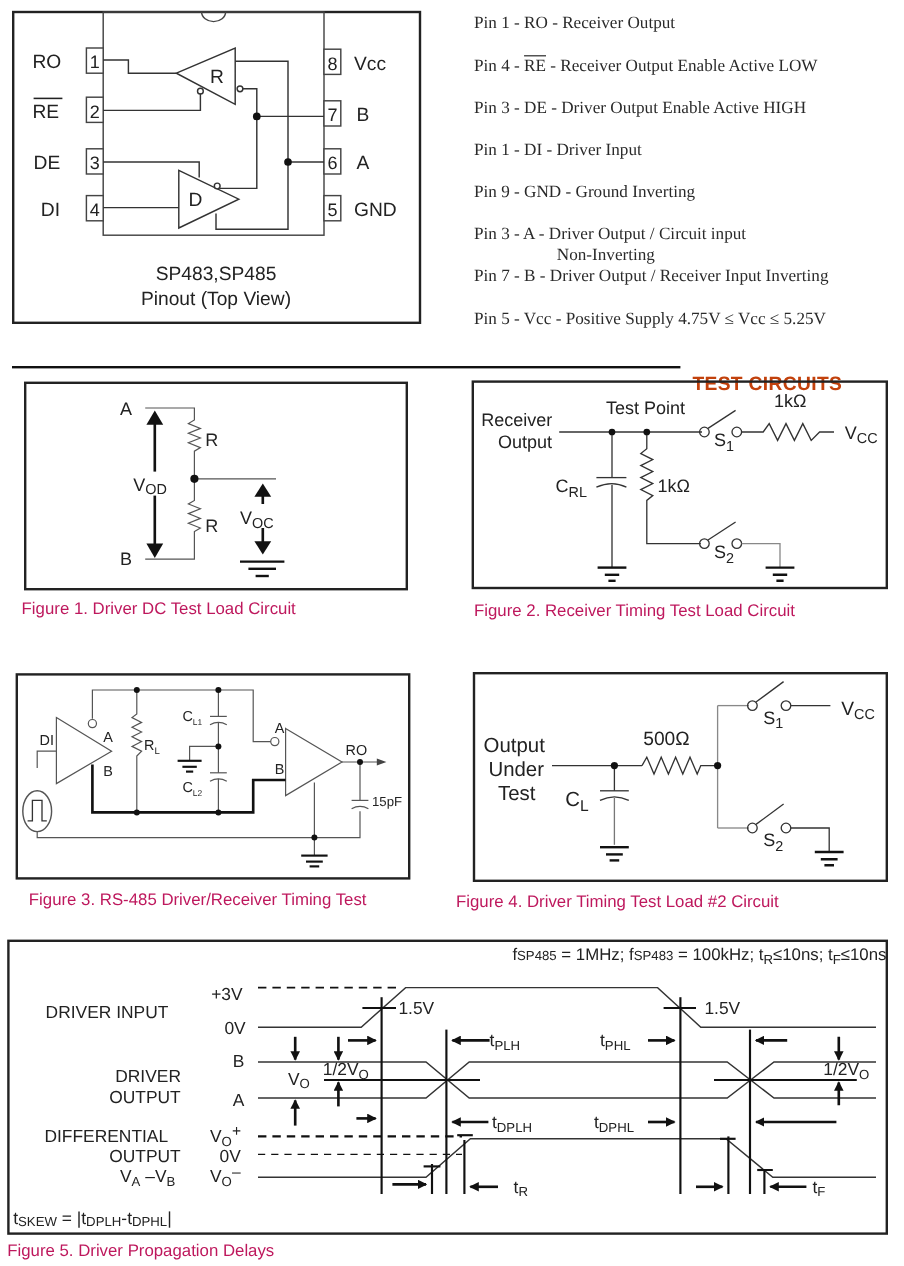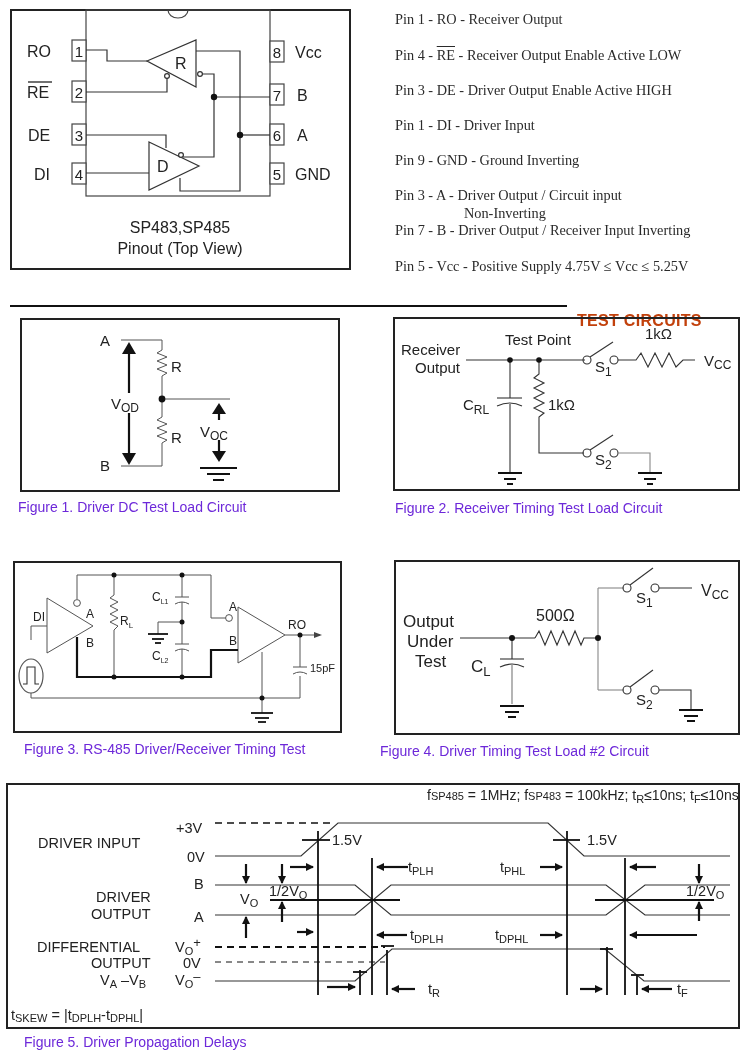--- a/index.html
+++ b/index.html
@@ -3,21 +3,21 @@
 <meta charset="utf-8">
 <style>
   html, body { margin:0; padding:0; background:#ffffff; }
   body { width:753px; height:1055px; position:relative; overflow:hidden;
          font-family:"Liberation Sans", sans-serif; color:#222; }
   svg { position:absolute; left:0; top:0; }
   .t { font-family:"Liberation Sans", sans-serif; fill:#222; }
   .pinlist { position:absolute; left:395px; top:0; width:358px; font-size:14.3px; color:#2a2a2a; }
   .pinrow { position:absolute; left:0; white-space:nowrap;font-family:Liberation Serif, serif; }
   .ovl { text-decoration:overline; }
-  .caption { position:absolute; font-size:14px; color:#6d28d9; white-space:nowrap; }
+  .caption { position:absolute; font-size:14px; color:#be185d; white-space:nowrap; }
   .section { position:absolute; left:577px; top:288px; font-size:16px; font-weight:bold; color:#c2410c; letter-spacing:0.3px;margin-top:24px; }
   .rule { position:absolute; left:10px; top:305px; width:557px; height:2px; background:#111; }
 </style>
 </head>
 <body>
 
 <div class="pinlist">
   <div class="pinrow" style="top:11px"><span>Pin 1 - RO - </span><span>Receiver Output</span></div>
   <div class="pinrow" style="top:47px"><span>Pin 4 - </span><span class="ovl">RE</span><span> - Receiver Output Enable Active LOW</span></div>
   <div class="pinrow" style="top:82px"><span>Pin 3 - DE - </span><span>Driver Output Enable Active HIGH</span></div>
@@ -29,21 +29,21 @@
   <div class="pinrow" style="top:258px"><span>Pin 5 - Vcc - </span><span>Positive Supply 4.75V ≤ Vcc ≤ 5.25V</span></div>
 </div>
 
 <div class="rule"></div>
 <div class="section">TEST CIRCUITS</div>
 
 <div class="caption" style="left:18px; top:499px">Figure 1. Driver DC Test Load Circuit</div>
 <div class="caption" style="left:395px; top:500px">Figure 2. Receiver Timing Test Load Circuit</div>
 <div class="caption" style="left:24px; top:741px">Figure 3. RS-485 Driver/Receiver Timing Test</div>
 <div class="caption" style="left:380px; top:743px">Figure 4. Driver Timing Test Load #2 Circuit</div>
-<div class="caption" style="left:24px; top:1034px">Figure 5. Driver Propagation Delays</div>
+<div class="caption" style="left:6px; top:1034px">Figure 5. Driver Propagation Delays</div>
 
 <svg width="753" height="1055" viewBox="0 0 753 1055" xmlns="http://www.w3.org/2000/svg">
   <defs>
     <marker id="ah" markerWidth="8" markerHeight="8" refX="7" refY="4" orient="auto" markerUnits="userSpaceOnUse">
       <path d="M0,0 L8,4 L0,8 z" fill="#111"></path>
     </marker>
     <marker id="ahs" markerWidth="6" markerHeight="6" refX="5" refY="3" orient="auto" markerUnits="userSpaceOnUse">
       <path d="M0,0 L6,3 L0,6 z" fill="#444"></path>
     </marker>
   </defs>

